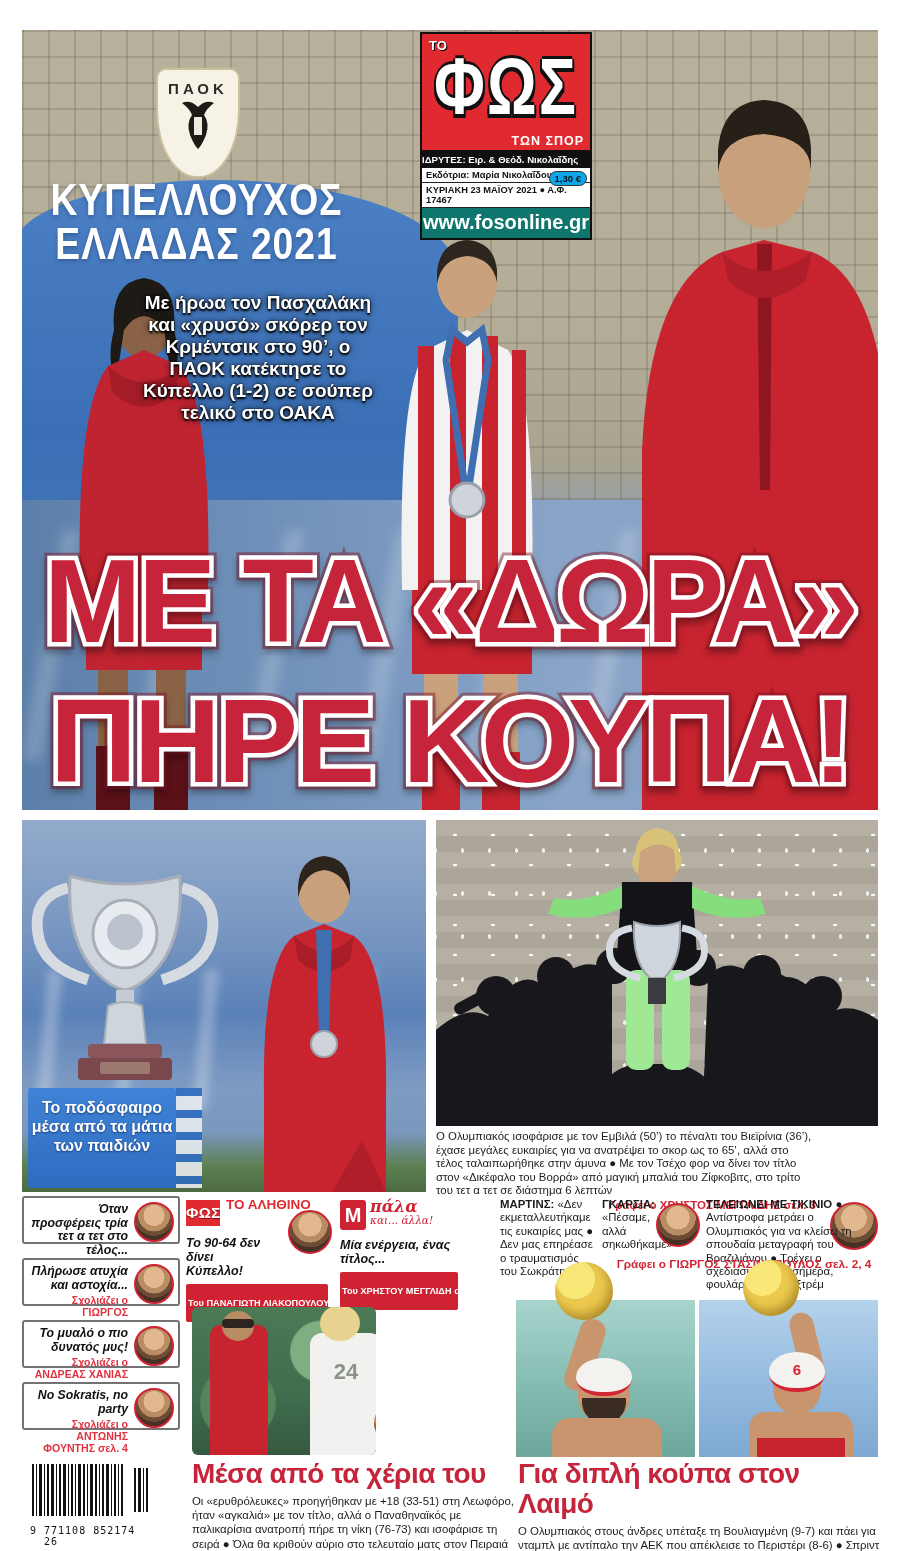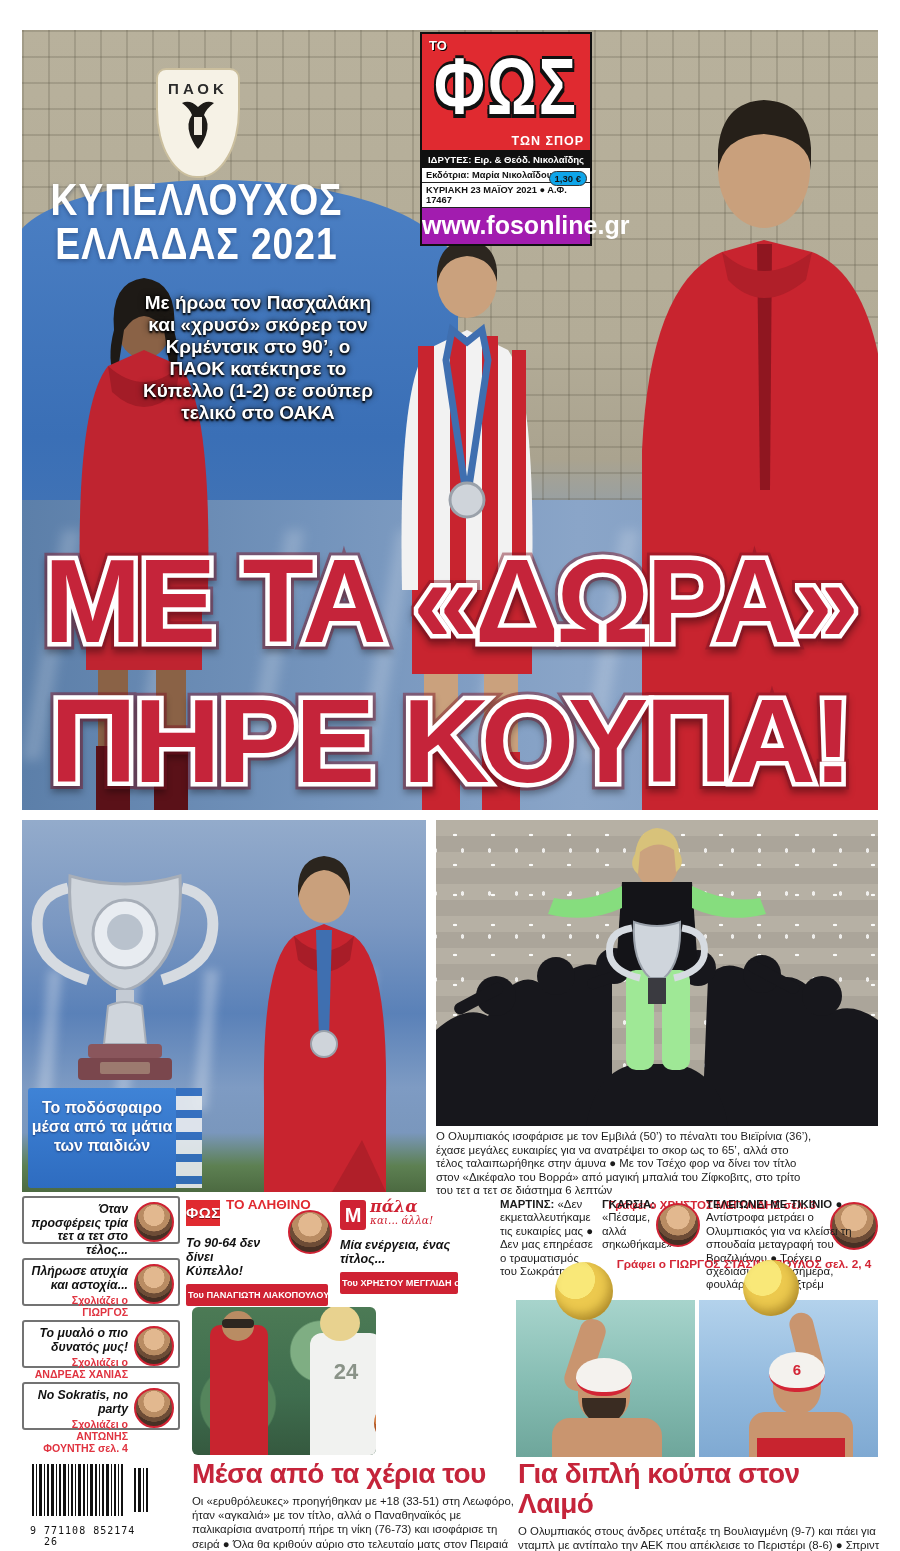--- a/index.html
+++ b/index.html
@@ -35,26 +35,26 @@
 
   
   .masthead{left:398px;top:2px;width:168px;border:2px solid #101010;background:#fff;}
   .m-logo{position:relative;height:116px;background:#e02a30;border-bottom:2px solid #101010;}
   .m-to{position:absolute;left:7px;top:4px;color:#fff;font-size:13px;font-weight:bold;
         text-shadow:1px 1px 0 #000;}
   .m-fos{position:absolute;left:0;right:0;top:7px;text-align:center;color:#fff;
         font-size:62px;font-weight:bold;letter-spacing:2px;transform:scaleY(1.28);transform-origin:center top;
         text-shadow:-2px 0 0 #111,2px 0 0 #111,0 -2px 0 #111,0 3px 0 #111,2px 3px 0 #111,-2px 3px 0 #111;}
   .m-sub{position:absolute;right:6px;bottom:2px;color:#fff;font-size:12.5px;font-weight:bold;letter-spacing:1px;}
-  .m-founders{background:#101010;color:#fff;font-size:9.6px;font-weight:bold;text-align:center;padding:2px 0 3px;}
+  .m-founders{background:#101010;color:#fff;font-size:9.6px;font-weight:bold;padding:2px 0 3px;}
   .m-row{position:relative;background:#fff;color:#111;font-size:9.3px;font-weight:bold;
          padding:2px 4px;border-bottom:1px solid #222;}
   .m-price{position:absolute;right:3px;top:3px;border:1.5px solid #333;border-radius:9px;
            background:#0ea5e9;font-size:9.5px;font-weight:bold;padding:1px 5px;z-index:2;}
-  .m-site{background:#a21caf;color:#fff;font-weight:bold;font-size:25px;text-align:center;padding:3px 0 4px;}
+  .m-site{background:#0f766e;color:#fff;font-weight:bold;font-size:20px;text-align:center;padding:3px 0 4px;}
 
   
   .headline-svg{left:0;top:500px;width:856px;height:290px;filter:drop-shadow(0 5px 3px rgba(0,0,0,.35));}
   .hl-back{fill:none;stroke:#7e1324;stroke-width:15px;opacity:.45;}
   .hl-mid{fill:none;stroke:#ffffff;stroke-width:9px;}
   .hl-front{fill:#c5243a;}
   .hl{font-family:"Liberation Sans",sans-serif;font-weight:bold;font-size:118px;letter-spacing:-3px;}
 
   
   .photo-left{left:22px;top:820px;width:404px;height:372px;overflow:hidden;
@@ -92,21 +92,21 @@
 
   .col-fos{left:186px;top:1198px;width:142px;position:absolute;}
   .fos-logo-row{position:relative;height:34px;}
   .fos-box{position:absolute;left:0;top:2px;width:34px;height:26px;background:#e02a30;color:#fff;
     font-weight:bold;font-size:15px;text-align:center;line-height:26px;letter-spacing:.5px;
     text-shadow:0 1px 0 #7a0d12;}
   .fos-rest{position:absolute;left:40px;top:0;color:#e02a30;font-weight:bold;font-size:13.5px;line-height:14.5px;}
   .fos-avatar{position:absolute;right:-4px;top:12px;width:44px;height:44px;z-index:2;}
   .col-title{font-size:12.5px;font-weight:bold;font-style:italic;color:#111;line-height:14px;margin:4px 0 6px;}
   .col-strip{background:#cf2233;color:#fff;font-weight:bold;font-size:9.2px;text-align:center;
-    padding:6px 2px;border-radius:2px;white-space:nowrap;}
+    padding:14px 2px;border-radius:2px;white-space:nowrap;}
 
   .col-bala{left:340px;top:1198px;width:118px;position:absolute;}
   .bala-logo{position:relative;height:36px;}
   .bala-m{position:absolute;left:0;top:2px;width:26px;height:30px;background:#cf2233;color:#fff;
     font-weight:bold;font-size:20px;text-align:center;line-height:30px;border-radius:3px;}
   .bala-script{position:absolute;left:30px;top:0;color:#cf2233;font-family:"DejaVu Serif",serif;
     font-style:italic;}
   .bala-top{font-size:16px;font-weight:bold;line-height:17px;}
   .bala-bottom{font-size:10.5px;line-height:11px;}
 

